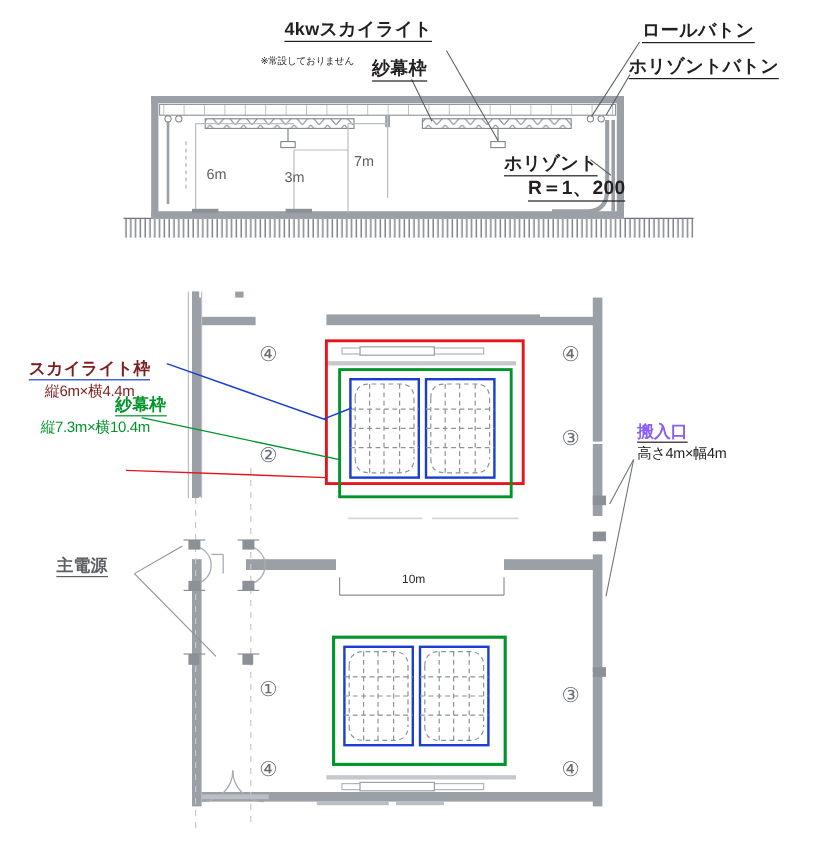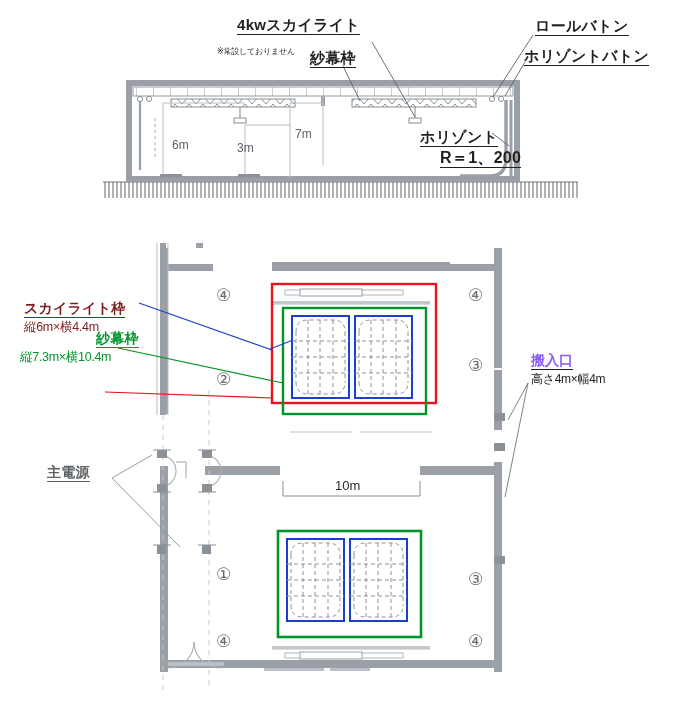--- a/index.html
+++ b/index.html
@@ -56,20 +56,21 @@
   .key-title {
     font-weight: bold;
     font-size: 14px;
     letter-spacing: 0.2px;
     padding-bottom: 1px;
   }
   .key-sub {
     font-size: 12.5px;
     font-weight: normal;
     letter-spacing: -0.3px;
+    text-align: center;
   }
   .blue { color: #7f1d1d; margin-top: 32px; }
   .blue .key-title { border-bottom: 1.6px solid #1a3fd0; }
   .green { color: #00952a; }
   .green .key-title { border-bottom: 1.6px solid #00952a; }
   .red { color: #e8131b; }
   .red .key-title { border-bottom: 1.6px solid #e8131b; }
   .gray-title {
     font-weight: bold;
     font-size: 14px;
@@ -92,21 +93,21 @@
     padding-bottom: 1px;
   }
   .circnum {
     position: absolute;
     font-size: 17px;
     color: #6a6f74;
     line-height: 1;
   }
   .plan-dim {
     position: absolute;
-    font-size: 13px;
+    font-size: 10px;
     color: #2b2b2b;
     text-align: center;
   }
 </style>
 </head>
 <body>
 
 <div id="root">
 
   <svg class="layer" viewBox="0 0 683 702">

